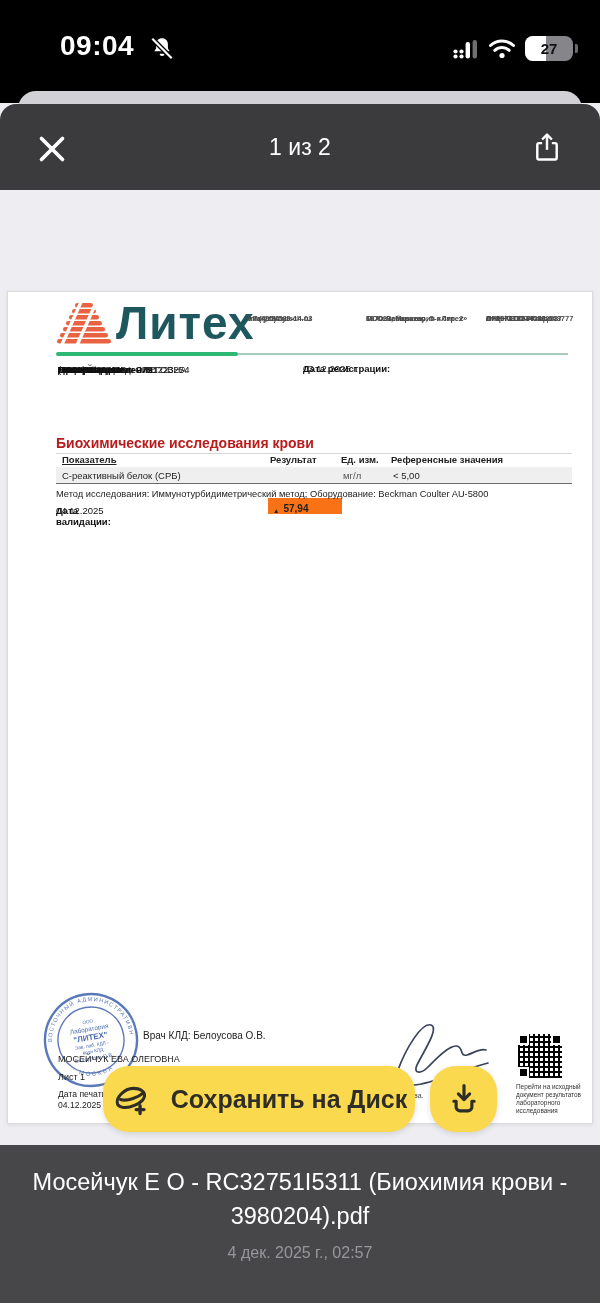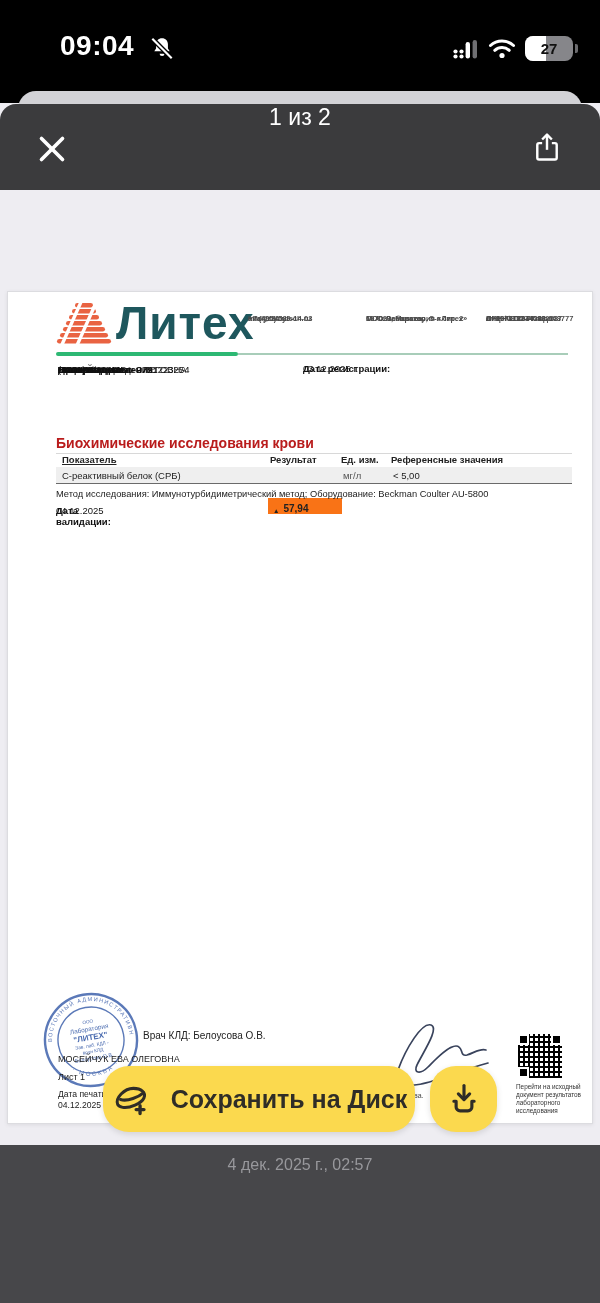--- a/index.html
+++ b/index.html
@@ -15,21 +15,21 @@
   .sb-right{right:22px;top:36px;display:flex;align-items:center;gap:9px;}
   .battery{position:relative;width:48px;height:25px;border-radius:8px;background:#86868a;overflow:hidden;}
   .battery .fill{position:absolute;left:0;top:0;bottom:0;width:21px;background:#fff;}
   .battery .pct{position:absolute;left:0;top:0;width:100%;height:100%;display:flex;align-items:center;
                 justify-content:center;font-size:15px;font-weight:bold;color:#111;}
   .bat-nub{width:3px;height:9px;background:#6b6b6e;border-radius:0 2px 2px 0;margin-left:-7px;}
 
   
   .sheet-peek{left:18px;top:91px;width:564px;height:26px;background:#d2d2d6;border-radius:18px 18px 0 0;}
   .viewer-header{left:0;top:104px;width:600px;height:86px;background:#3b3b3d;border-radius:16px 16px 0 0;
-                 display:flex;align-items:flex-start;}
+                 display:flex;align-items:center;}
   .close-btn{position:absolute;left:34px;top:27px;width:36px;height:36px;background:none;border:0;padding:4px;cursor:pointer;}
   .vh-title{width:100%;text-align:center;color:#fff;font-size:23px;}
   .share-btn{position:absolute;right:34px;top:25px;width:38px;height:38px;background:none;border:0;padding:2px;cursor:pointer;}
 
   
   .stage{left:0;top:190px;width:600px;height:955px;background:#eeedf2;padding-left:41px;}
   .page{left:7px;top:101px;width:586px;height:833px;background:#fff;border:1px solid #dcdce0;
         box-shadow:0 1px 4px rgba(0,0,0,.08);}
   .page *{position:absolute;}
 
@@ -297,16 +297,17 @@
         <g fill="none" stroke="#2f2d27" stroke-width="2.8" stroke-linecap="round" stroke-linejoin="round">
           <line x1="16" y1="3" x2="16" y2="15"></line>
           <path d="M11 10.5 L16 15.5 L21 10.5"></path>
           <path d="M7 17 h2 v5 a3.5 3.5 0 0 0 3.5 3.5 h7 A3.5 3.5 0 0 0 23 22 v-5 h2"></path>
         </g>
       </svg>
     </button>
   </div>
 
   <div class="abs bottom-bar">
+    <div class="fname">Мосейчук Е О - RC32751I5311 (Биохимия крови - 3980204).pdf</div>
     <div class="fdate">4 дек. 2025 г., 02:57</div>
   </div>
 
 </div>
 
 </body></html>

